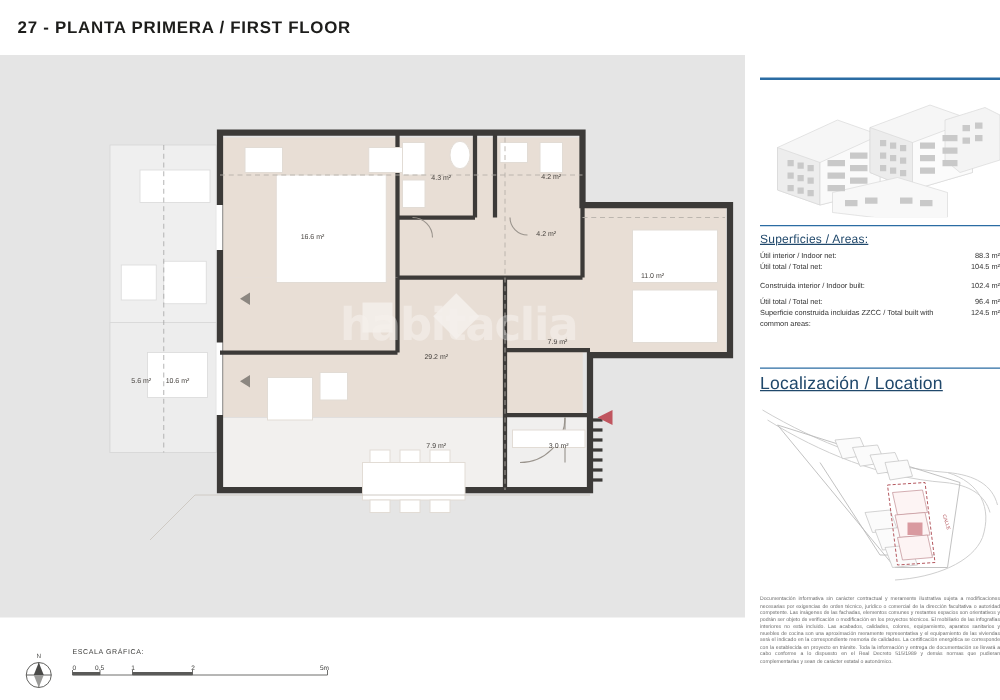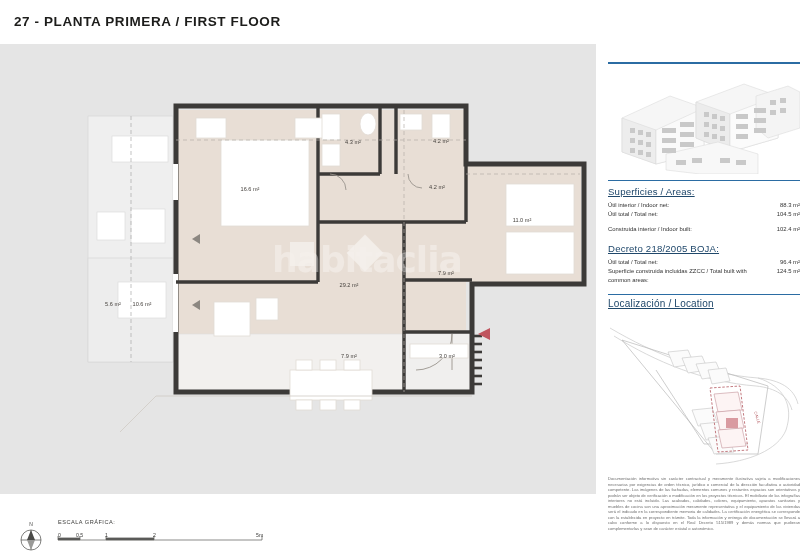--- a/index.html
+++ b/index.html
@@ -344,34 +344,33 @@
 
       <div class="spacer-sm"></div>
 
       <div class="area-row">
         <span class="lbl">Construida interior / Indoor built:</span>
         <span class="val">102.4 m²</span>
       </div>
     </div>
 
     <div style="position:absolute; left:0; top:238px; width:192px;">
-      <div class="sec-head">Decreto 218/2005 BOJA:</div>
       <div class="area-row">
         <span class="lbl">Útil total / Total net:</span>
         <span class="val">96.4 m²</span>
       </div>
       <div class="area-row two-line">
         <span class="lbl">Superficie construida incluidas ZZCC / Total built with common areas:</span>
         <span class="val">124.5 m²</span>
       </div>
     </div>
 
     <div style="position:absolute; left:0; top:294px; width:192px;">
       <div class="hr-blue thin" style="margin-bottom:3px;"></div>
-      <div class="sec-head" style="font-size:10px; margin-top:3px;">Localización / Location</div>
+      <div class="sec-head" style="font-size:14px; margin-top:3px;">Localización / Location</div>
     </div>
 
     <div class="loc-map" style="top:326px;">
       <svg width="192" height="142" viewBox="0 0 192 142">
         <rect x="0" y="0" width="192" height="142" fill="#ffffff"></rect>
 
         <g fill="none" stroke="#cfcfcf" stroke-width="0.8">
           <path d="M2 2 C 46 28, 96 48, 150 52 C 172 54, 186 62, 190 78"></path>
           <path d="M6 10 C 48 36, 96 56, 148 60 C 168 62, 180 70, 184 84"></path>
           <path d="M150 52 C 176 60, 186 80, 178 104 C 170 124, 140 136, 108 138"></path>

